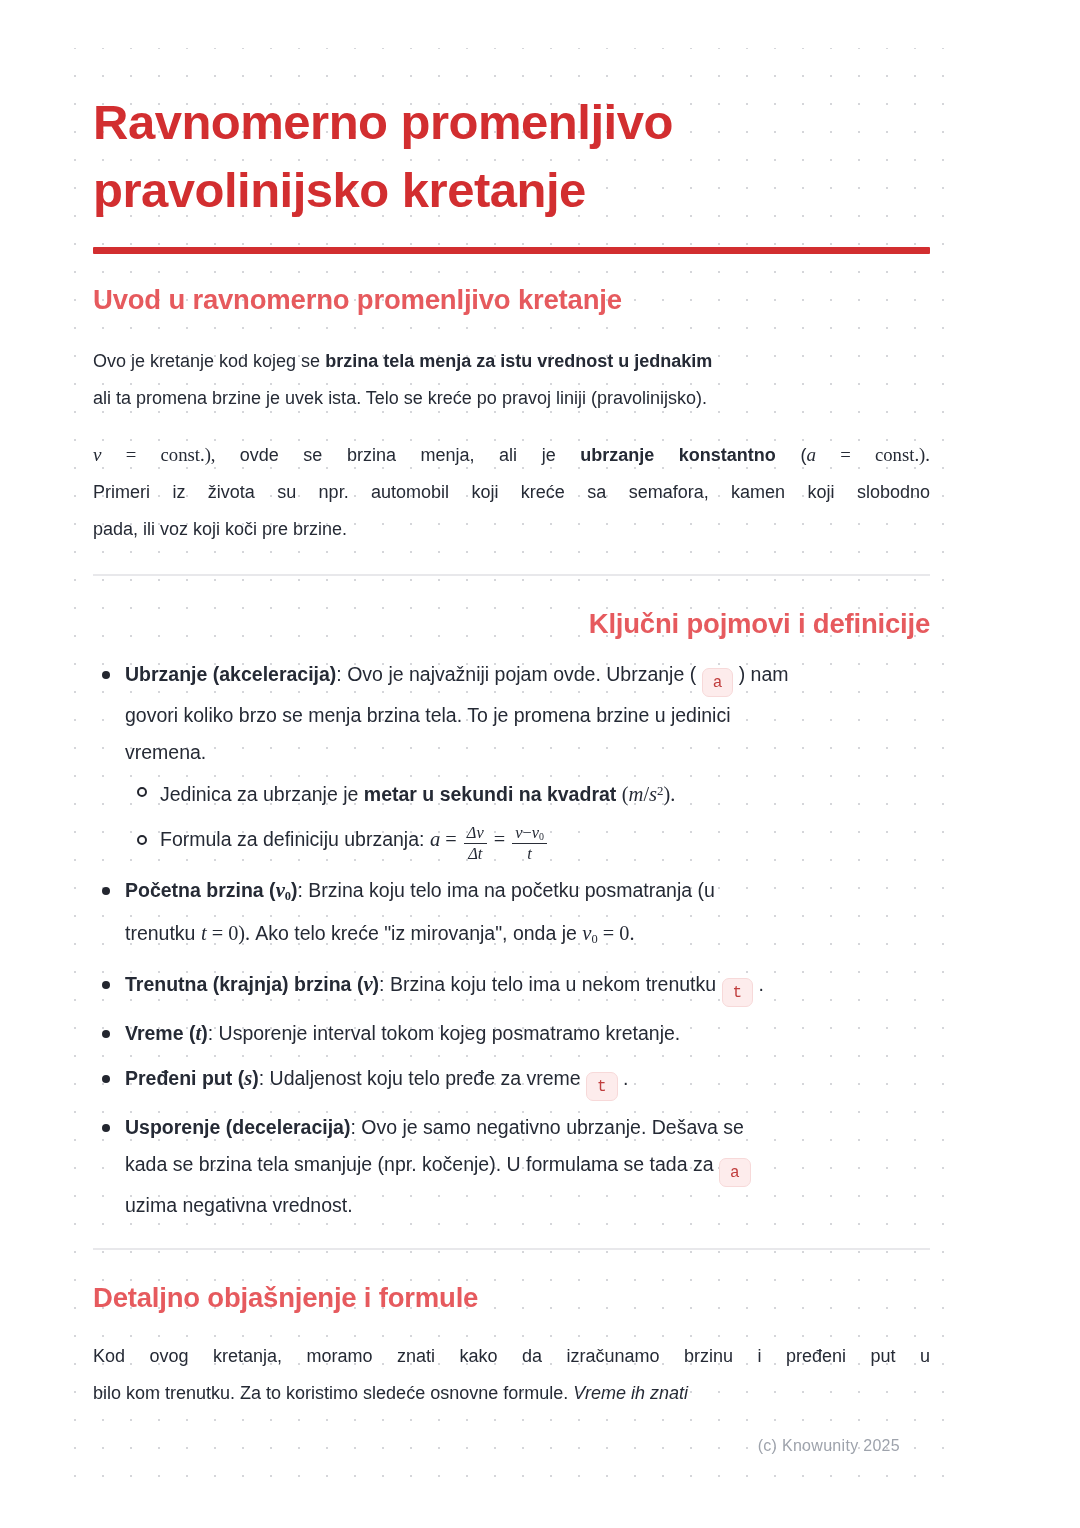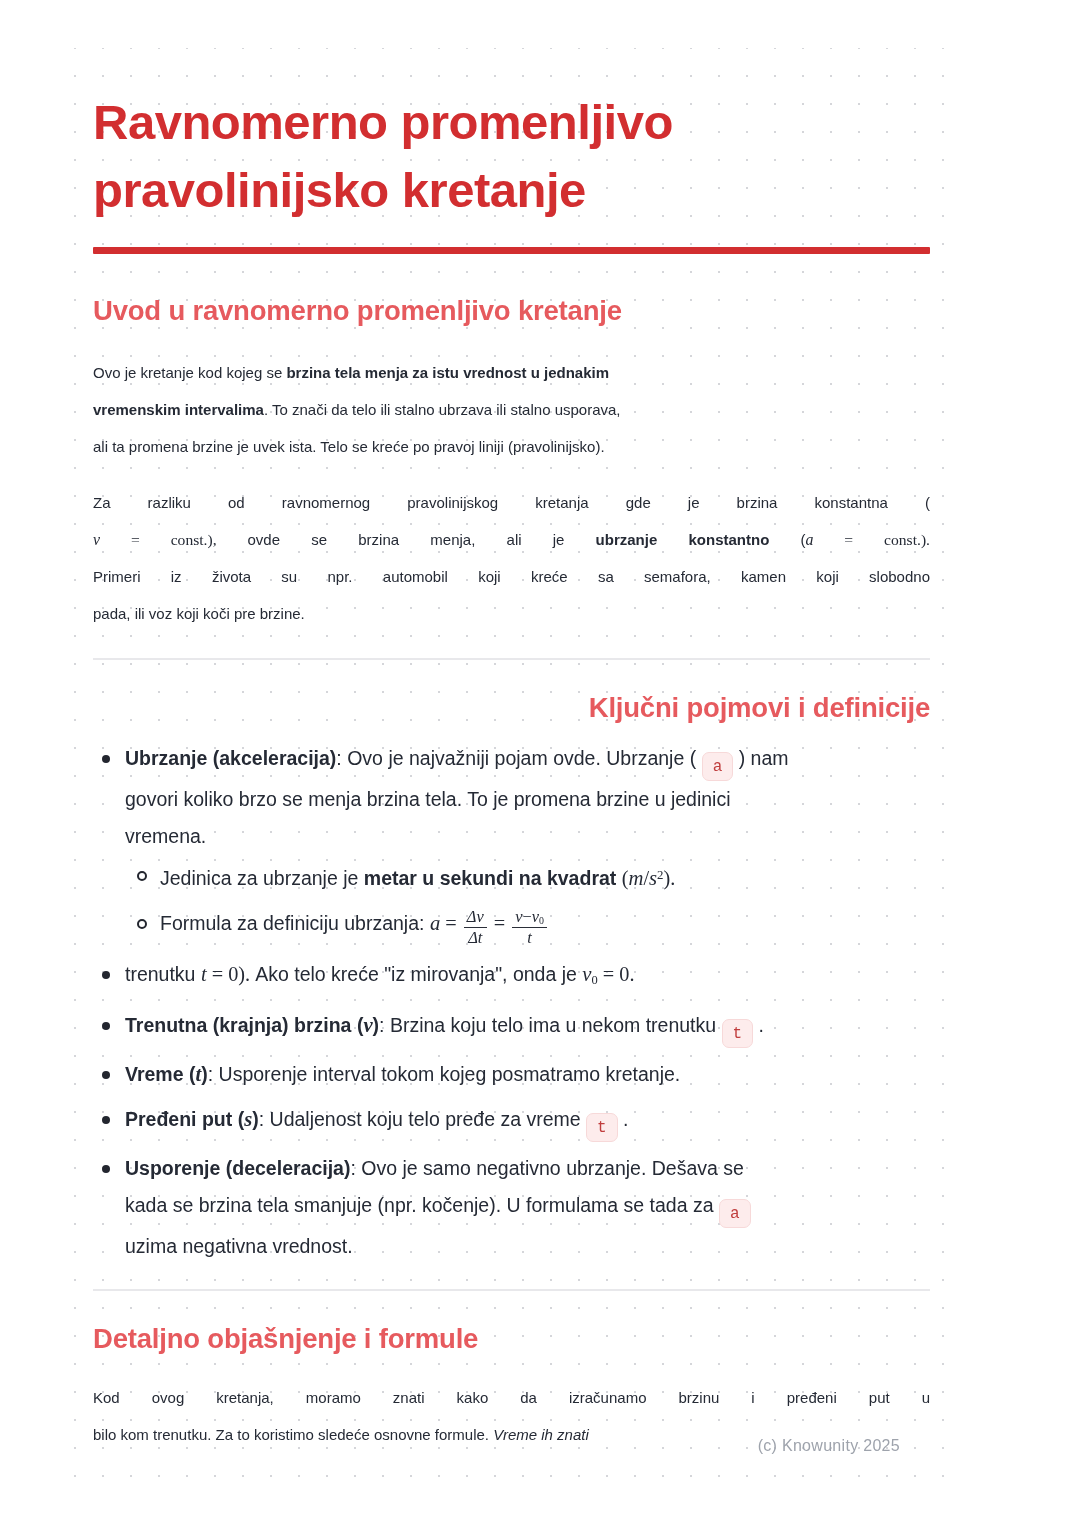--- a/index.html
+++ b/index.html
@@ -9,24 +9,24 @@
         background-image:radial-gradient(circle,#d5d6da 1.15px,transparent 1.35px);
         background-size:28px 28px;background-position:13px 14px;}
   .accent-line{position:absolute;left:977px;top:48px;width:6px;height:1430px;background:#e2a3a8;}
   .accent-stripe{position:absolute;left:983px;top:48px;width:49px;height:1430px;background:#fcebec;
         background-image:radial-gradient(circle,#efc6ca 1.15px,transparent 1.35px);
         background-size:28px 28px;background-position:9px 14px;}
   .content{position:absolute;left:93px;top:48px;width:837px;}
   h1{margin:40px 0 0;color:#d22e30;font-size:49px;line-height:68px;font-weight:700;letter-spacing:-0.5px;}
   .rule{margin-top:23px;height:7px;background:#d22e30;border-radius:1px;}
   h2{margin:0;color:#e65a5e;font-size:27.5px;line-height:36px;font-weight:700;letter-spacing:-0.2px;}
-  .h2-uvod{margin-top:39px;}
+  .h2-uvod{margin-top:28px;}
   .h2-kljucni{margin-top:30px;text-align:right;}
   .h2-detaljno{margin-top:30px;}
-  .para{font-size:15px;line-height:37px;}
+  .para{font-size:18px;line-height:37px;}
   .p-intro1{margin-top:25px;}
   .p-intro2{margin-top:19px;}
   .p-formule{margin-top:22px;}
   .divider{height:2px;background:#e8e8eb;margin-top:26px;}
   .divider2{margin-top:24px;}
   .ln{white-space:pre;}
   .ln.just{white-space:normal;text-align:justify;text-align-last:justify;}
   .bold{font-weight:700;}
   .si{font-style:italic;}
   .mi{font-family:"Liberation Serif","DejaVu Serif",serif;font-style:italic;font-size:1.06em;}
@@ -56,25 +56,23 @@
   <div class="accent-line"></div>
   <div class="accent-stripe"></div>
 
   <main class="content">
     <h1><span>Ravnomerno promenljivo</span><br><span>pravolinijsko kretanje</span></h1>
     <div class="rule"></div>
 
     <h2 class="h2-uvod">Uvod u ravnomerno promenljivo kretanje</h2>
     <div class="para p-intro1">
         <div class="ln"><span>Ovo je kretanje kod kojeg se </span><span class="bold">brzina tela menja za istu vrednost u jednakim</span></div>
-        <div class="ln"><span class="bold">vremenskim intervalima</span><span>. To znači da telo ili stalno ubrzava ili stalno usporava,</span></div>
         <div class="ln"><span>ali ta promena brzine je uvek ista. Telo se kreće po pravoj liniji (pravolinijsko).</span></div>
       </div>
     <div class="para p-intro2">
-        <div class="ln just"><span>Za razliku od ravnomernog pravolinijskog kretanja gde je brzina konstantna (</span></div>
         <div class="ln just"><span class="mi">v</span><span class="ms"> = const.), </span><span>ovde se brzina menja, ali je </span><span class="bold">ubrzanje konstantno</span><span> (</span><span class="mi">a</span><span class="ms"> = const.).</span></div>
         <div class="ln just"><span>Primeri iz života su npr. automobil koji kreće sa semafora, kamen koji slobodno</span></div>
         <div class="ln"><span>pada, ili voz koji koči pre brzine.</span></div>
       </div>
 
     <div class="divider"></div>
 
     <h2 class="h2-kljucni">Ključni pojmovi i definicije</h2>
     <ul class="blist">
         <li>
@@ -95,20 +93,21 @@
                 <div>
                   <div class="ln"><span>Formula za definiciju ubrzanja: </span><span class="mi">a</span><span class="ms"> = </span><span class="frac ms"><span class="fn"><span class="mi">Δv</span></span><span class="fd"><span class="mi">Δt</span></span></span><span class="ms"> = </span><span class="frac ms"><span class="fn"><span class="mi">v</span><span class="ms">−</span><span class="mi">v</span><span class="sub ms">0</span></span><span class="fd"><span class="mi">t</span></span></span></div>
                 </div>
               </li>
             </ul>
           </div>
         </li>
         <li>
           <span class="marker dotm"></span>
           <div>
+            <div class="ln"><span class="bold">Početna brzina (</span><span class="bold mi">v</span><span class="bold sub ms">0</span><span class="bold">)</span><span>: Brzina koju telo ima na početku posmatranja (u</span></div>
             <div class="ln"><span>trenutku </span><span class="mi">t</span><span class="ms"> = 0). </span><span>Ako telo kreće "iz mirovanja", onda je </span><span class="mi">v</span><span class="sub ms">0</span><span class="ms"> = 0.</span></div>
           </div>
         </li>
         <li>
           <span class="marker dotm"></span>
           <div>
             <div class="ln"><span class="bold">Trenutna (krajnja) brzina (</span><span class="bold mi">v</span><span class="bold">)</span><span>: Brzina koju telo ima u nekom trenutku </span><span class="chip">t</span><span> .</span></div>
           </div>
         </li>
         <li>

